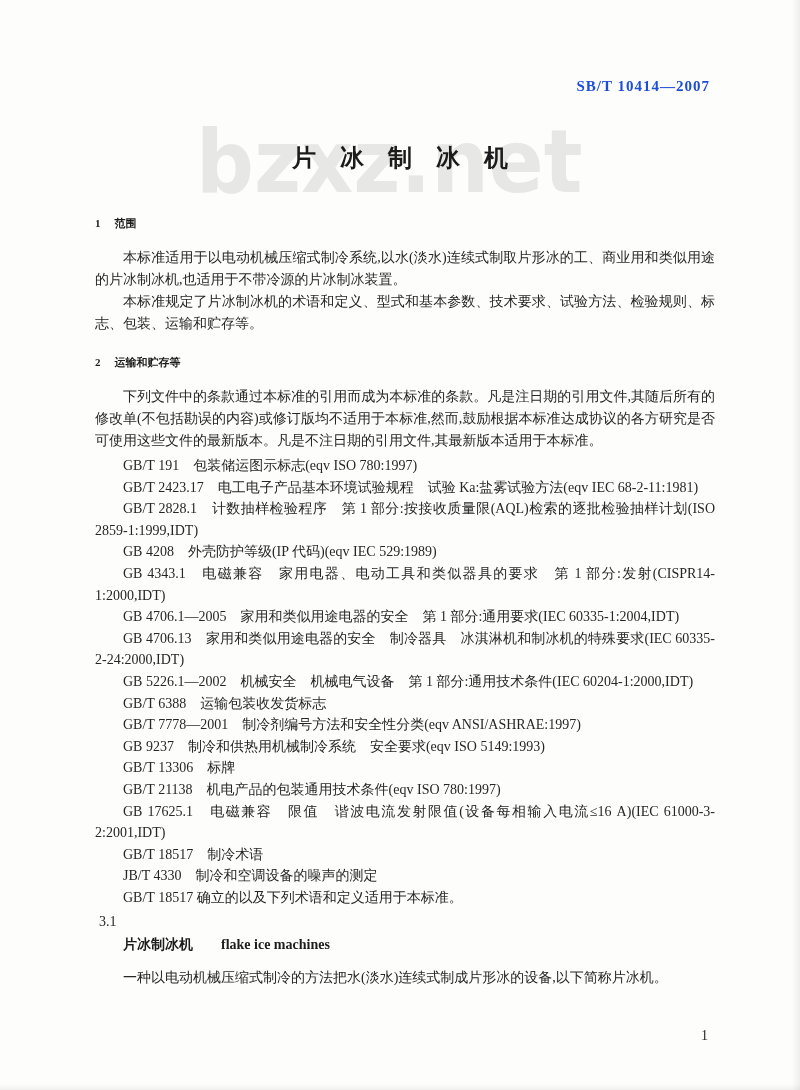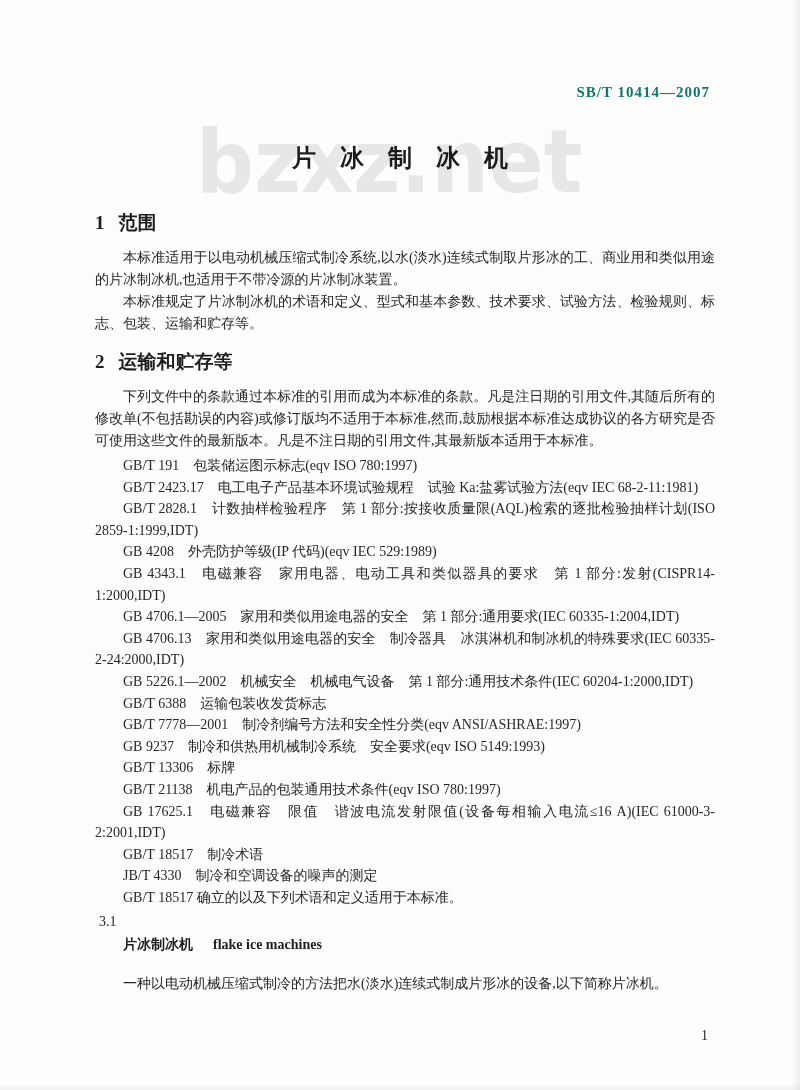--- a/index.html
+++ b/index.html
@@ -19,22 +19,21 @@
     position: absolute; top: 0; right: 0; width: 8px; height: 100%;
     background: linear-gradient(to right, rgba(0,0,0,0), rgba(0,0,0,0.06));
   }
   .scan-edge-bottom {
     position: absolute; bottom: 0; left: 0; width: 100%; height: 6px;
     background: linear-gradient(to bottom, rgba(0,0,0,0), rgba(0,0,0,0.05));
   }
   .header-code {
     position: absolute; top: 78px; right: 90px;
     font-size: 15px; font-weight: bold; letter-spacing: 1px;
-    color: #0f766e;
-    margin-top: 6px;
+    color: #1d4ed8;
   }
   .watermark {
     position: absolute; top: 118px; left: 196px;
     font-family: "DejaVu Sans", "Liberation Sans", sans-serif;
     font-weight: bold; font-size: 88px; line-height: 1;
     color: #e7e7e6; letter-spacing: 0px;
     transform: scaleX(0.92); transform-origin: left top;
     z-index: 0; user-select: none;
   }
   .doc-title {
@@ -42,42 +41,42 @@
     margin: 0; text-align: center;
     font-size: 24px; font-weight: bold;
     letter-spacing: 24px; text-indent: 24px;
     color: #1b1b1b; z-index: 1;
   }
   .content {
     position: absolute; top: 212px; left: 95px; width: 620px;
     font-size: 14px; line-height: 22px; z-index: 1;
   }
   .sec-heading {
-    font-weight: bold; font-size: 19px; color: #1d1d1d;
+    font-weight: bold; font-size: 11px; color: #1d1d1d;
     margin: 0 0 13px 0;
   }
   .sec-heading .sec-num { margin-right: 14px; }
   .sec-heading.spaced { margin-top: 16px; }
   p.para {
     margin: 0; text-indent: 2em; text-align: justify;
     line-height: 22px;
   }
   .ref-list { margin: 3px 0 0 0; }
   p.ref {
     margin: 0; text-indent: 2em; line-height: 21.6px;
     text-align: justify;
   }
   .terms-block { margin-top: 2px; }
   p.term-number { margin: 1px 0 0 4px; line-height: 22px; }
   p.term-name {
     margin: 1px 0 0 0; padding-left: 2em;
     font-weight: bold; line-height: 22px; color: #1d1d1d;
   }
-  p.term-name .term-en { margin-left: 20px; }
-  p.term-def { margin: 17px 0 0 0; padding-left: 2em; line-height: 22px; }
+  p.term-name .term-en { margin-left: 28px; }
+  p.term-def { margin: 11px 0 0 0; padding-left: 2em; line-height: 22px; }
   .page-number {
     position: absolute; top: 1028px; right: 92px;
     font-size: 14px; color: #2a2a2a;
   }
 </style>
 </head>
 <body>
 
 <div class="page">
 

